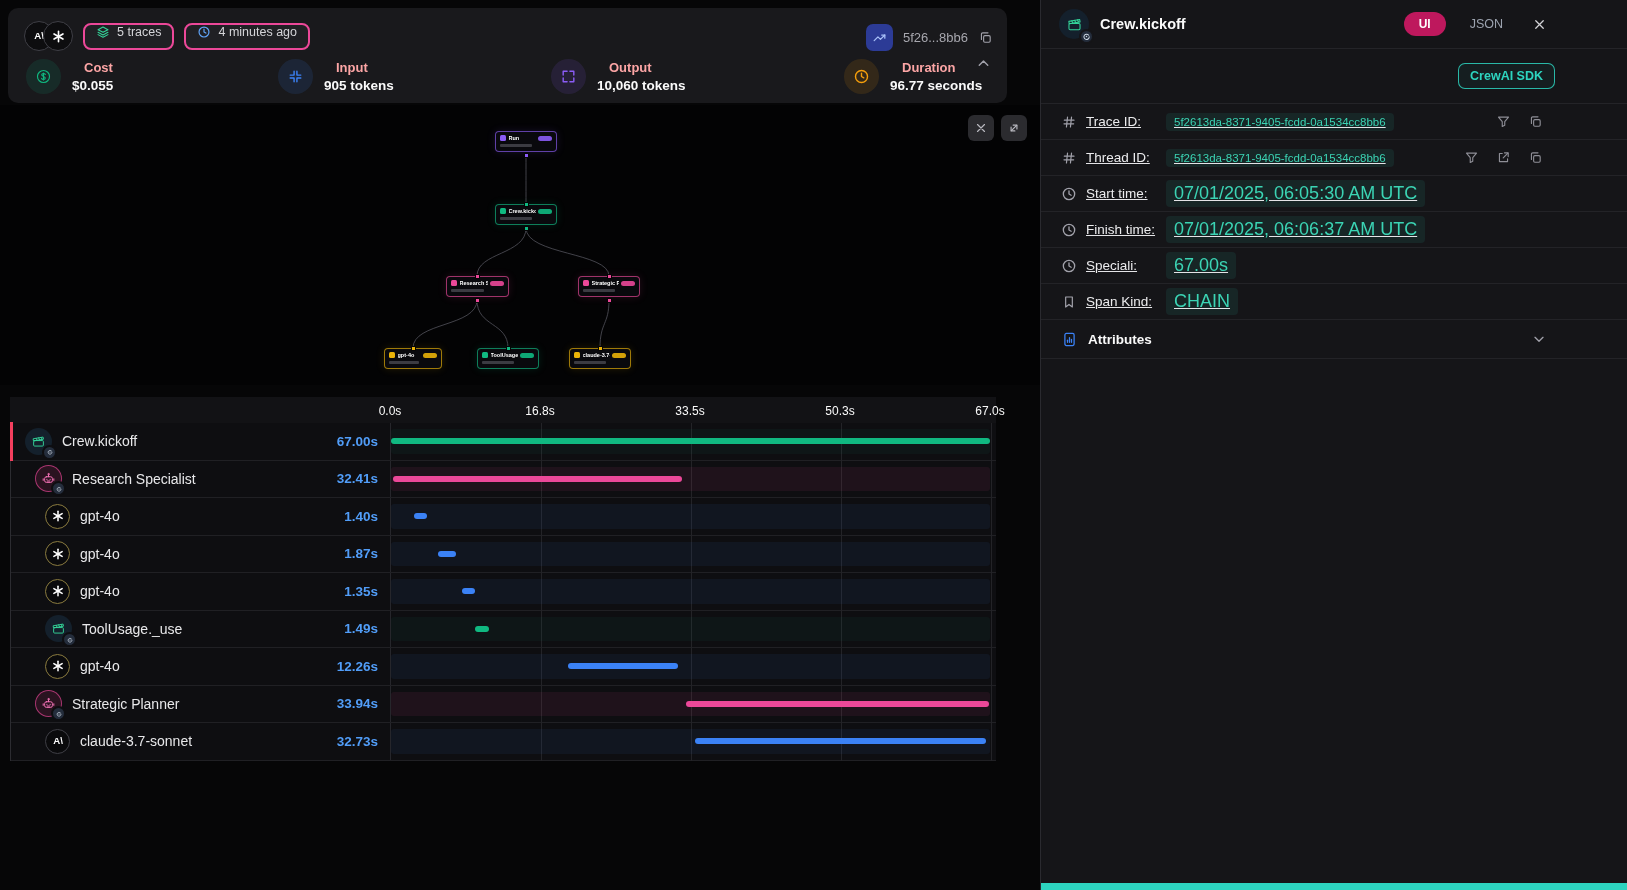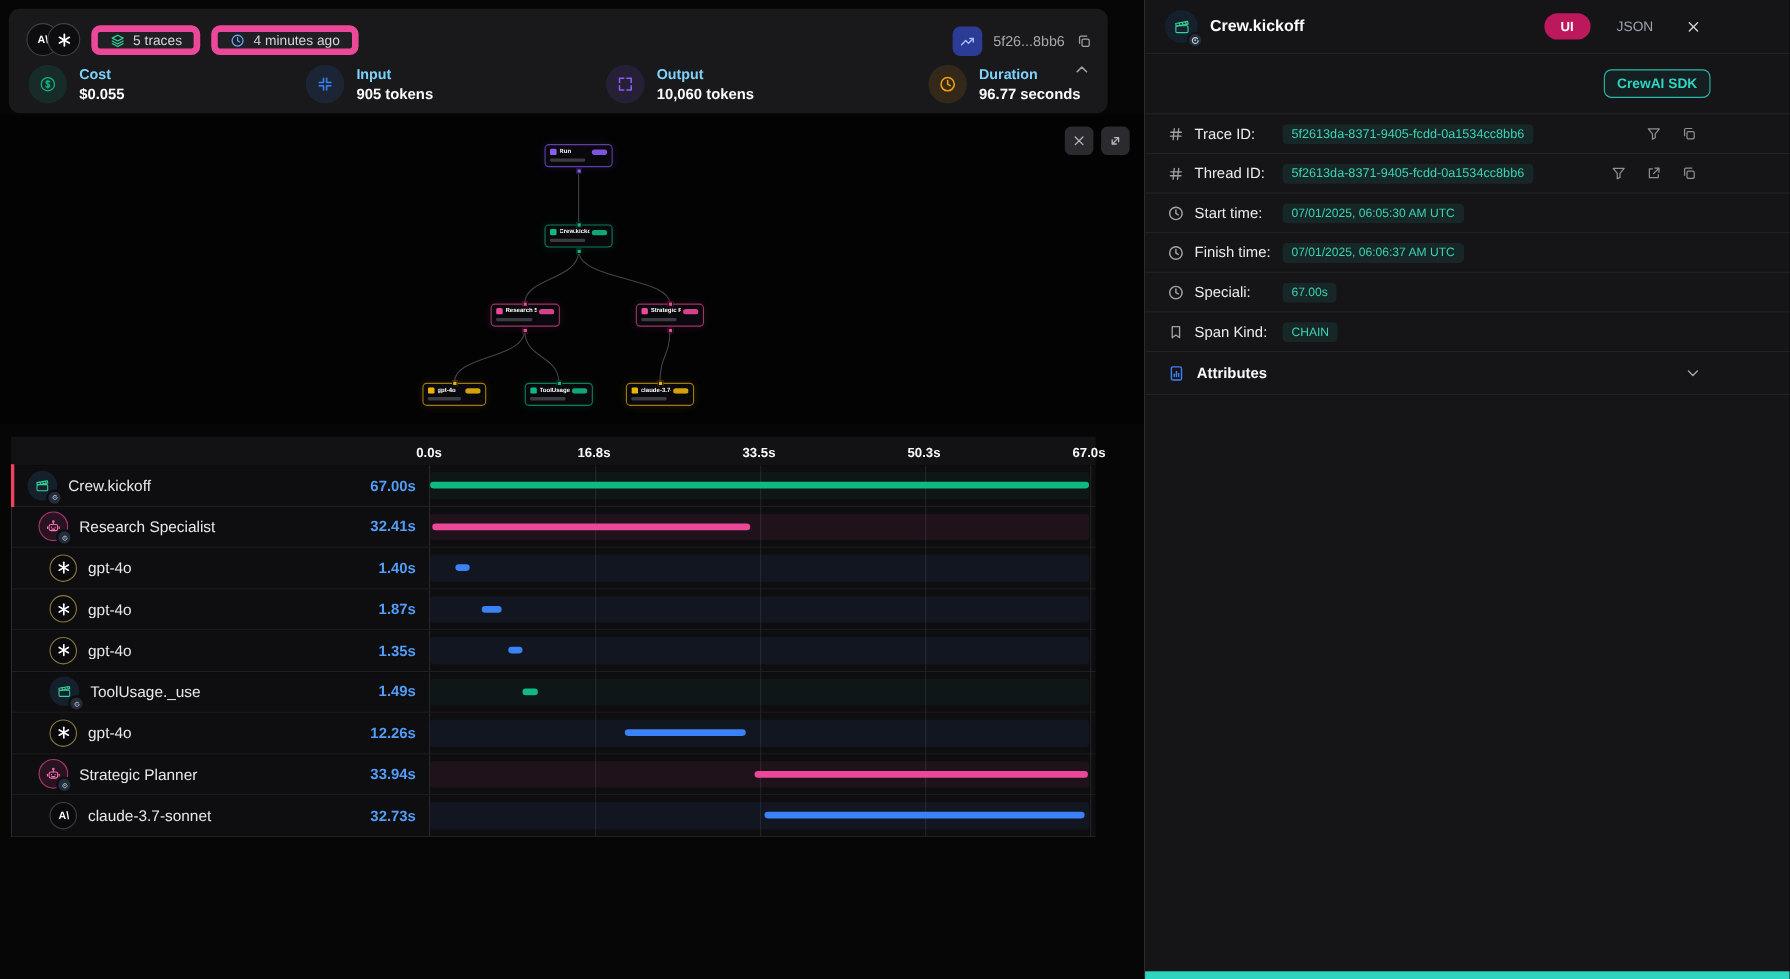--- a/index.html
+++ b/index.html
@@ -18,33 +18,33 @@
   .main { position:absolute; left:0; top:0; width:1040px; height:890px; }
 
   .header-card { position:absolute; left:8px; top:8px; width:999px; height:95px;
     background:#19191c; border-radius:10px; }
   .hdr-left { position:absolute; left:16px; top:13px; display:flex; align-items:center; gap:10px; }
   .avatars { display:flex; align-items:center; }
   .avatar { width:30px; height:30px; border-radius:50%; background:#0d0d0f;
     border:1px solid #3f3f46; display:flex; align-items:center; justify-content:center; color:#fff; }
   .avatar .icn { width:15px; height:15px; }
   .avatar.second { margin-left:-11px; z-index:2; background:#0d0d0f; }
-  .badge-pill { height:27px; display:flex; align-items:flex-end; gap:7px; padding:0 11px;
-    border-radius:8px; background:#202024; border:6px solid #ec4899; font-size:12.5px; color:#d4d4d8; }
+  .badge-pill { height:27px; display:flex; align-items:flex-start; gap:7px; padding:0 11px;
+    border-radius:8px; background:#202024; border:2px solid #ec4899; font-size:12.5px; color:#d4d4d8; }
   .badge-pill .icn { width:14px; height:14px; }
   .hdr-right { position:absolute; right:14px; top:16px; display:flex; align-items:center; gap:10px; }
   .trend-btn { width:27px; height:27px; border-radius:7px; background:#2c3b96; color:#a8c0f8;
     display:flex; align-items:center; justify-content:center; }
   .trend-btn .icn { width:15px; height:15px; }
   .short-id { font-size:13px; color:#a7a7ae; }
   .copy-sm { width:15px; height:15px; color:#a1a1aa; }
   .metric { position:absolute; top:51px; display:flex; gap:11px; align-items:center; }
   .m-icon { width:35px; height:35px; border-radius:50%; display:flex; align-items:center; justify-content:center; }
   .m-icon svg { width:17px; height:17px; }
-  .m-label { font-size:13px; color:#7dd3fc; font-weight:700; margin-bottom:3px; }
+  .m-label { font-size:13px; color:#fca5a5; font-weight:700; margin-bottom:3px;margin-left:12px; }
   .m-value { font-size:13.5px; color:#fafafa; font-weight:700; }
   .collapse-btn { position:absolute; right:15px; top:47px; width:17px; height:17px; color:#a1a1aa; }
 
   
   .graph-area { position:absolute; left:0; top:105px; width:1040px; height:280px; background:#030304; }
   .graph-edges { position:absolute; left:0; top:0; width:1040px; height:280px; }
   .gnode { position:absolute; border-radius:4px; background:rgba(10,10,14,.92); padding:3px 4px 4px; z-index:2; }
   .gnode-head { display:flex; align-items:center; gap:2.5px; overflow:hidden; }
   .gnode-ico { width:6px; height:6px; border-radius:1.5px; flex:0 0 auto; }
   .gnode-label { font-size:5.5px; font-weight:700; color:#fff; white-space:nowrap; flex:1; overflow:hidden; }
@@ -52,21 +52,21 @@
   .gnode-sub { margin-top:3px; height:2.5px; width:62%; background:#3b3b42; border-radius:1px; }
   .gport { position:absolute; width:5px; height:5px; border:1px solid #050506; z-index:3; }
   .graph-controls { position:absolute; top:10px; right:13px; display:flex; gap:7px; z-index:4; }
   .gc-btn { width:26px; height:26px; border-radius:6px; background:#2b2b2f; color:#b8b8bf;
     display:flex; align-items:center; justify-content:center; }
   .gc-btn .icn { width:14px; height:14px; }
 
   
   .waterfall { position:absolute; left:10px; top:397px; width:986px; }
   .wf-axis { position:relative; height:26px; background:#121215; }
-  .wf-tick { position:absolute; bottom:5px; transform:translateX(-50%); font-size:12px; font-weight:700; color:#fafafa; white-space:nowrap; }
+  .wf-tick { position:absolute; bottom:5px; transform:translateX(-50%); font-size:12px; font-weight:400; color:#fafafa; white-space:nowrap; }
   .wf-body { position:relative; border-left:1px solid #2c2c31; }
   .wf-gridlines { position:absolute; left:380px; width:600px; top:0; bottom:0; z-index:1; }
   .gl { position:absolute; top:0; bottom:0; width:1px; background:#232327; }
   .wf-row { display:flex; height:37.5px; border-bottom:1px solid #202024; background:#0e0e11; position:relative; }
   .wf-row:first-child { border-top:1px solid #202024; }
   .wf-row.sel::before { content:""; position:absolute; left:-1px; top:-1px; bottom:-1px; width:3px; background:#f43f5e; z-index:4; }
   .wf-label { flex:0 0 380px; display:flex; align-items:center; gap:10px; border-right:1px solid #26262b; z-index:2; }
   .wf-name { font-size:14px; color:#e8e8ea; flex:1; white-space:nowrap; overflow:hidden; }
   .wf-dur { font-size:13.5px; font-weight:700; color:#519df8; margin-right:12px; }
   .wf-chart { flex:1; position:relative; margin-right:6px; z-index:2; }
@@ -94,25 +94,25 @@
   .p-avatar .icn { width:17px; height:17px; }
   .p-avatar .av-sub { border-color:#151518; }
   .p-title { font-size:14.5px; font-weight:700; color:#fafafa; flex:1; }
   .tab-ui { background:#be185d; border-radius:999px; padding:5px 15px; font-size:12px; font-weight:700; color:#fff; }
   .tab-json { font-size:12.5px; color:#9ca3af; margin-left:13px; }
   .p-close { margin-left:18px; width:15px; height:15px; color:#d4d4d8; }
   .sdk-row { height:55px; display:flex; align-items:center; justify-content:flex-end;
     padding-right:72px; border-bottom:1px solid #242428; }
   .sdk-badge { color:#2dd4bf; border:1px solid rgba(45,212,191,.85); background:rgba(45,212,191,.05);
     border-radius:7px; padding:5px 11px; font-size:12.5px; font-weight:700; }
-  .d-row { height:36px; display:flex; align-items:center; padding:0 84px 0 20px; border-bottom:1px solid #232327; }
+  .d-row { height:36px; display:flex; align-items:center; padding:0 84px 0 20px; border-bottom:1px solid #232327;text-decoration:underline; }
   .d-icon { width:16px; height:16px; color:#a1a1aa; margin-right:9px; flex:0 0 auto; }
   .d-label { width:80px; font-size:13.5px; color:#ececee; flex:0 0 auto; }
   .d-value { background:rgba(45,212,191,.09); color:#3bd4b4; border-radius:4px; padding:3px 8px;
-    font-size:11px; white-space:nowrap; }
+    font-size:18px; white-space:nowrap; }
   .d-value.small { font-size:11.5px; }
   .d-actions { margin-left:auto; display:flex; gap:17px; color:#8e8e96; }
   .d-actions .icn { width:15px; height:15px; }
   .attr-row { height:39px; display:flex; align-items:center; padding:0 80px 0 20px; border-bottom:1px solid #232327; }
   .attr-icon { width:17px; height:17px; color:#3b82f6; margin-right:10px; }
   .attr-label { font-size:13.5px; font-weight:700; color:#fafafa; flex:1; }
   .attr-chevron { width:16px; height:16px; color:#a1a1aa; }
   .panel-accent { position:absolute; left:0; bottom:0; width:100%; height:7px; background:#2dd4bf; }
 </style>
 </head>

